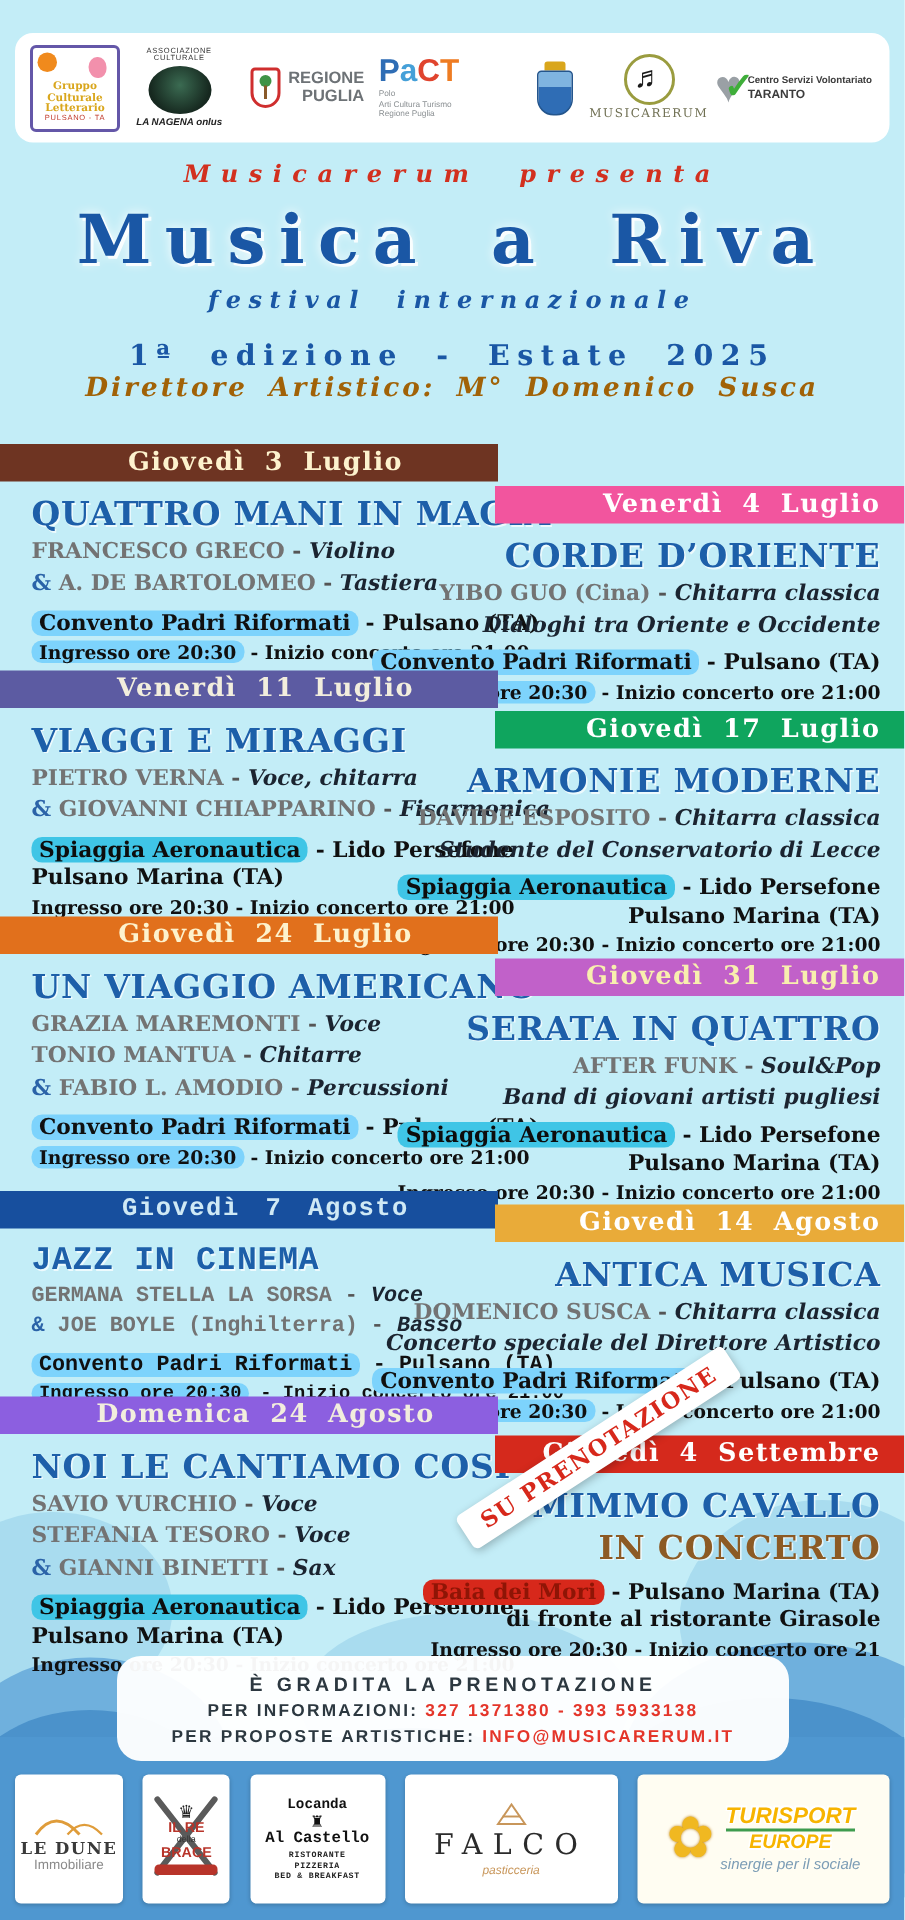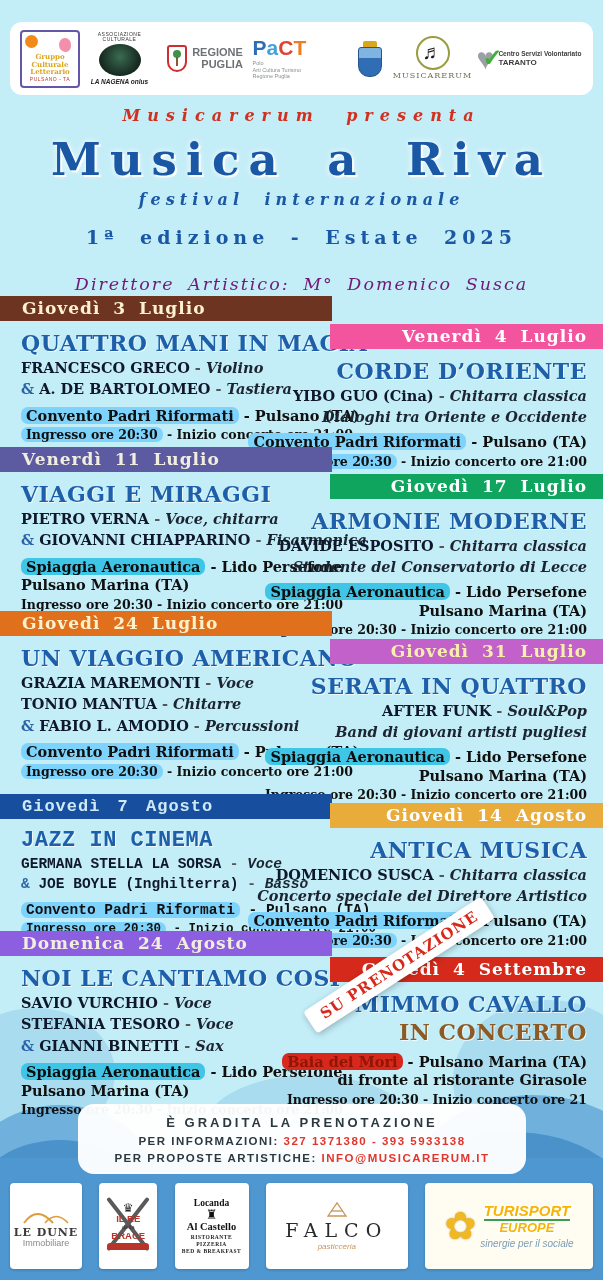--- a/index.html
+++ b/index.html
@@ -43,38 +43,38 @@
   .csv-text{text-align:left;font-size:6.5px;font-weight:bold;color:#3c3c3c;line-height:1.2;}
   .csv-taranto{font-size:8px;}
 
   
   .masthead{position:absolute;left:0;top:106px;width:100%;text-align:center;z-index:3;}
   .presents{font-style:italic;font-weight:bold;font-size:16px;letter-spacing:7px;word-spacing:14px;color:#d2301f;}
   .festival-title{margin:8px 0 0;font-size:45px;font-weight:bold;letter-spacing:9px;word-spacing:16px;color:#1a57a5;
     text-shadow:0 0 7px rgba(255,255,255,.95),2px 2px 0 rgba(255,255,255,.85);}
   .festival-sub{font-style:italic;font-weight:bold;font-size:16px;letter-spacing:5px;word-spacing:10px;color:#1a57a5;margin-top:4px;}
   .edition{font-weight:bold;font-size:19px;letter-spacing:5px;word-spacing:10px;color:#1a57a5;margin-top:17px;}
-  .director{font-style:italic;font-weight:normal;font-size:17.5px;letter-spacing:2px;word-spacing:6px;color:#701a75;margin-top:26px;}
+  .director{font-style:italic;font-weight:bold;font-size:17.5px;letter-spacing:2px;word-spacing:6px;color:#a16207;margin-top:1px;}
 
   
   .events{position:absolute;inset:0;z-index:3;}
   .event{position:absolute;display:flex;flex-direction:column;}
-  .event.left{left:0;align-items:flex-start;text-align:left;}
+  .event.left{left:0;align-items:flex-start;text-align:center;}
   .event.right{right:0;align-items:flex-end;text-align:right;}
   .date-bar{height:25px;line-height:25px;font-size:17px;font-weight:bold;letter-spacing:1px;word-spacing:6px;box-sizing:border-box;white-space:nowrap;padding-left:15px;}
   .left .date-bar{width:332px;padding-left:22px;}
   .right .date-bar{width:273px;padding-right:16px;text-align:right;}
   .left > *:not(.date-bar){margin-left:21px;}
   .right > *:not(.date-bar){margin-right:16px;}
   .ev-title{margin-top:9px;font-size:22px;font-weight:bold;letter-spacing:.5px;color:#1d5fa9;white-space:nowrap;
     text-shadow:1px 1px 0 rgba(255,255,255,.7);}
   .ev-title.t2{margin-top:2px;color:#8c5a24;}
   .perf{margin-top:3px;font-size:14.5px;line-height:1.2;white-space:nowrap;}
   .amp{color:#2b63a8;font-weight:bold;}
-  .p-name{color:#0f172a;font-weight:bold;}
+  .p-name{color:#737373;font-weight:bold;}
   .p-sep{color:#555;font-weight:bold;}
   .p-inst{color:#1b2430;font-style:italic;font-weight:bold;}
   .ev-sub{margin-top:3px;font-size:14.5px;font-style:italic;font-weight:bold;color:#1b2430;white-space:nowrap;}
   .venue{margin-top:8px;font-size:14.5px;font-weight:bold;color:#101010;white-space:nowrap;line-height:1.2;}
   .venue.l2{margin-top:1px;}
   .sched{margin-top:3px;font-size:12.5px;font-weight:bold;color:#101010;white-space:nowrap;}
   .hl{padding:0 5px;border-radius:7px;}
   .hl-yellow{background:#7dd3fc;color:#101010;}
   .hl-cyan{background:#3fc5e6;color:#0d0d0d;}
   .hl-red{background:#d7281b;color:#8f1506;}
@@ -107,21 +107,21 @@
   .sp-ledune{width:72px;}
   .ledune-name{font-family:"DejaVu Serif",serif;font-size:11px;letter-spacing:1px;color:#3a3a3a;font-weight:bold;margin-top:2px;}
   .ledune-sub{font-size:9px;color:#8a8a8a;}
   .sp-brace{width:58px;position:relative;overflow:hidden;}
   .brace-x1,.brace-x2{position:absolute;left:27px;top:8px;width:4px;height:66px;background:#5a5a5a;border-radius:2px;}
   .brace-x1{transform:rotate(38deg);} .brace-x2{transform:rotate(-38deg);}
   .brace-crown{position:relative;font-size:12px;color:#222;line-height:1;}
   .brace-l1,.brace-l3{position:relative;font-size:9.5px;font-weight:bold;color:#b8342a;}
   .brace-l2{position:relative;font-size:6px;color:#333;}
   .brace-ribbon{position:relative;width:42px;height:7px;background:#b8342a;border-radius:3px;margin-top:2px;}
-  .sp-locanda{width:74px;font-family:Liberation Serif, serif;}
+  .sp-locanda{width:90px;font-family:Liberation Mono, monospace;}
   .locanda-l1{font-size:9.5px;font-weight:bold;color:#111;}
   .locanda-castle{font-size:13px;line-height:1;color:#111;}
   .locanda-l2{font-size:10.5px;font-weight:bold;color:#111;}
   .locanda-s{font-size:5.5px;font-weight:bold;color:#222;letter-spacing:.5px;margin-top:1px;}
   .sp-falco{width:142px;}
   .falco-name{font-family:"DejaVu Serif",serif;font-size:19px;letter-spacing:7px;color:#2b2b2b;margin-top:2px;}
   .falco-sub{font-size:8px;font-style:italic;color:#c8965a;margin-top:2px;}
   .sp-turisport{width:168px;background:#fffdf2;flex-direction:row;gap:4px;}
   .turi-flower{font-size:38px;color:#f0b821;line-height:1;text-shadow:0 0 2px #b97d10;}
   .turi-text{display:flex;flex-direction:column;align-items:center;}

